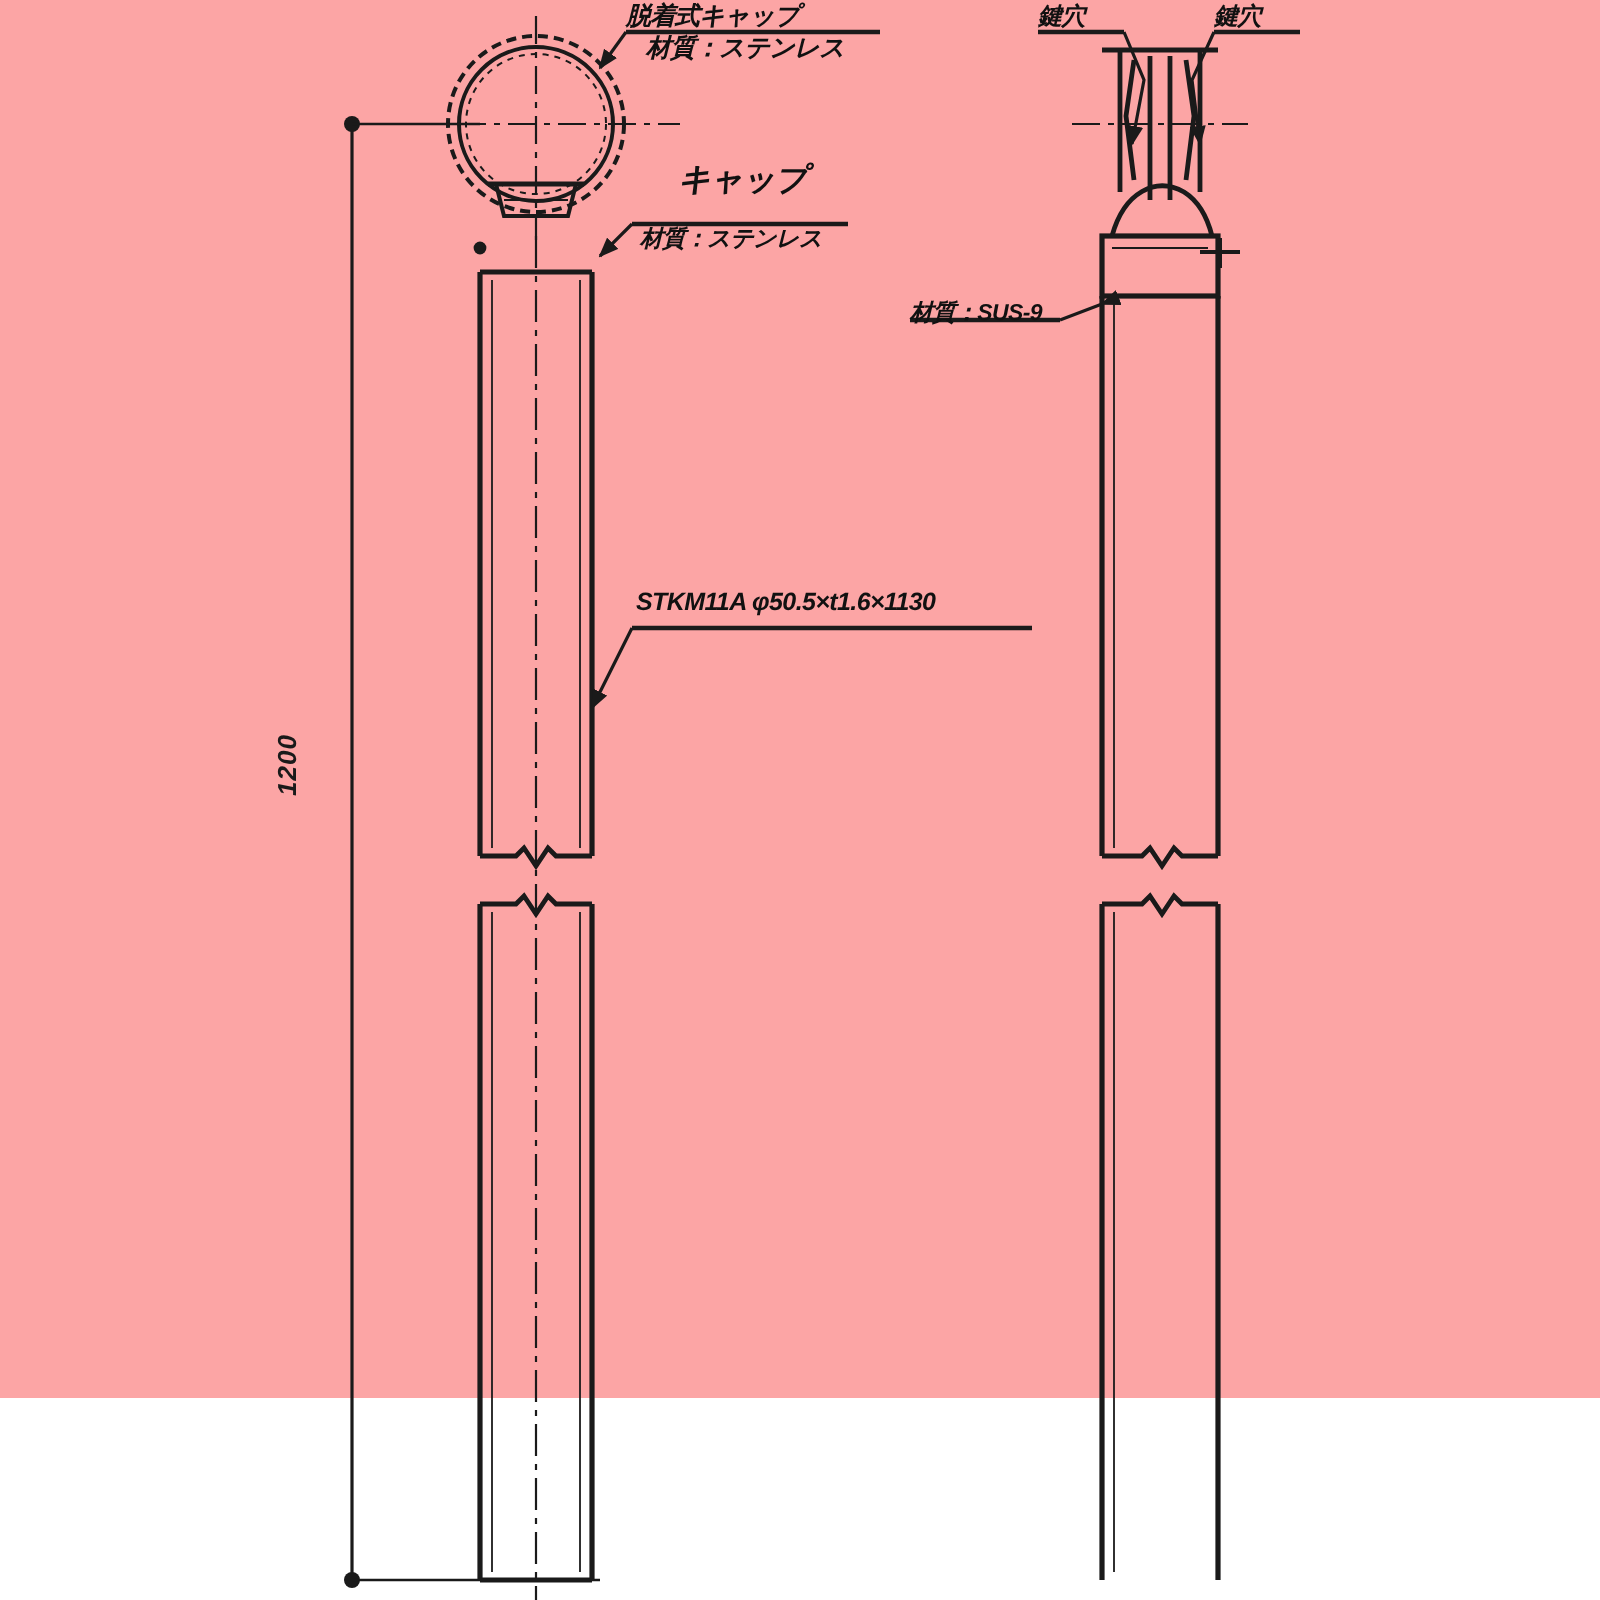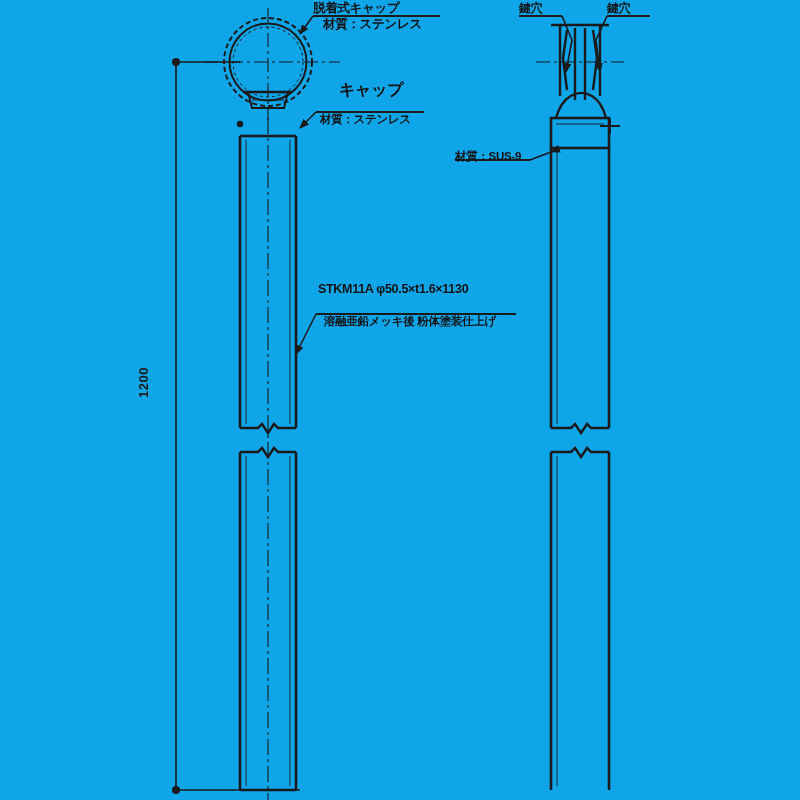--- a/index.html
+++ b/index.html
@@ -3,35 +3,35 @@
 <meta charset="utf-8">
 <title>Technical Drawing</title>
 <style>
   html,body{margin:0;padding:0;background:#ffffff;}
   body{
     width:800px;height:800px;
     font-family:"Liberation Sans", sans-serif;
     color:#1a1a1a;
     overflow:hidden;
   }
-  #sheet{position:relative;width:800px;height:800px;background:#0ea5e9;}
+  #sheet{position:relative;width:800px;height:699px;background:#fca5a5;font-style:italic;}
   #sheet svg{position:absolute;left:0;top:0;}
   .note{
     position:absolute;
     font-family:"Liberation Sans", sans-serif;
     color:#111;
     white-space:nowrap;
     letter-spacing:-0.3px;
     font-weight:600;
   }
   .note-top1{left:313px;top:0px;font-size:12.5px;}
   .note-top2{left:323px;top:16px;font-size:12.5px;}
   .note-cap1{left:339px;top:80px;font-size:16px;}
   .note-cap2{left:320px;top:112px;font-size:11.5px;}
-  .note-pipe1{left:318px;top:282px;font-size:12.5px;}
+  .note-pipe1{left:318px;top:294px;font-size:12.5px;}
   .note-pipe2{left:324px;top:314px;font-size:11.5px;}
   .note-right{left:455px;top:149px;font-size:11.5px;}
   .note-rt-l{left:519px;top:0px;font-size:12px;}
   .note-rt-r{left:607px;top:0px;font-size:12px;}
   .dim-vert{
     position:absolute;left:136px;top:398px;font-size:13px;
     transform:rotate(-90deg);transform-origin:left top;
     font-weight:600;letter-spacing:0.5px;
   }
 </style>
@@ -190,21 +190,20 @@
   <div class="note note-top1">脱着式キャップ</div>
 
   <div class="note note-top2">材質：ステンレス</div>
 
   <div class="note note-cap1">キャップ</div>
 
   <div class="note note-cap2">材質：ステンレス</div>
 
   <div class="note note-pipe1">STKM11A φ50.5×t1.6×1130</div>
 
-  <div class="note note-pipe2">溶融亜鉛メッキ後 粉体塗装仕上げ</div>
 
   <div class="note note-right">材質：SUS-9</div>
 
   <div class="note note-rt-l">鍵穴</div>
 
   <div class="note note-rt-r">鍵穴</div>
 
   <div class="dim-vert">1200</div>
 
 </div>

